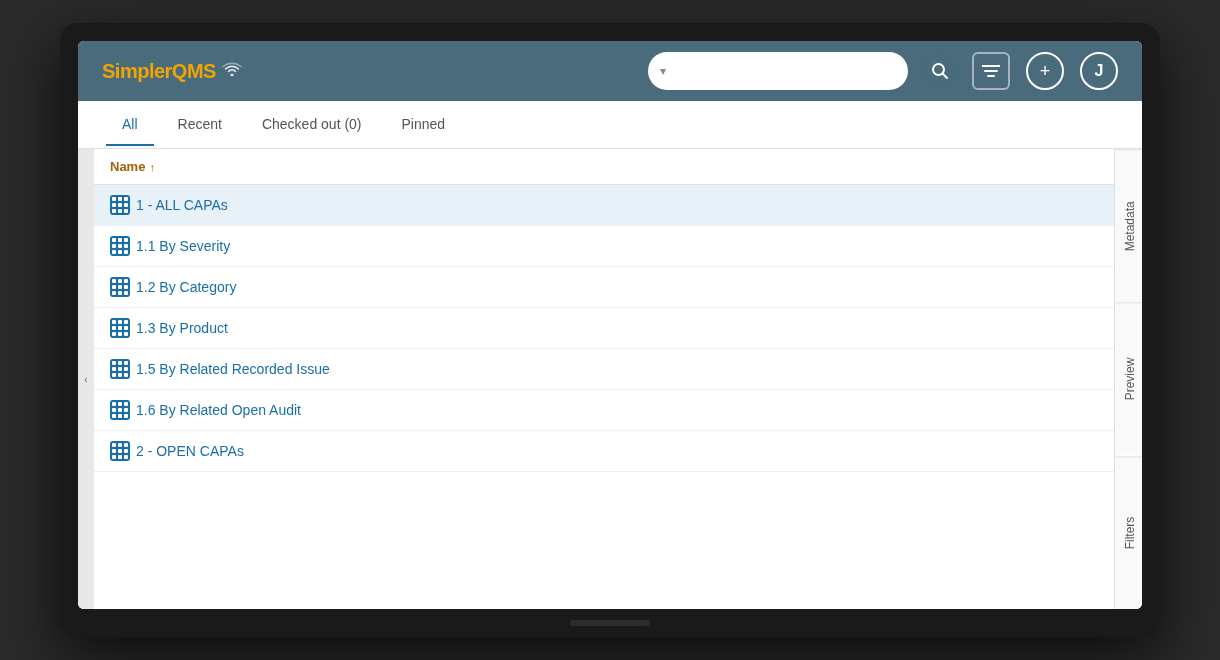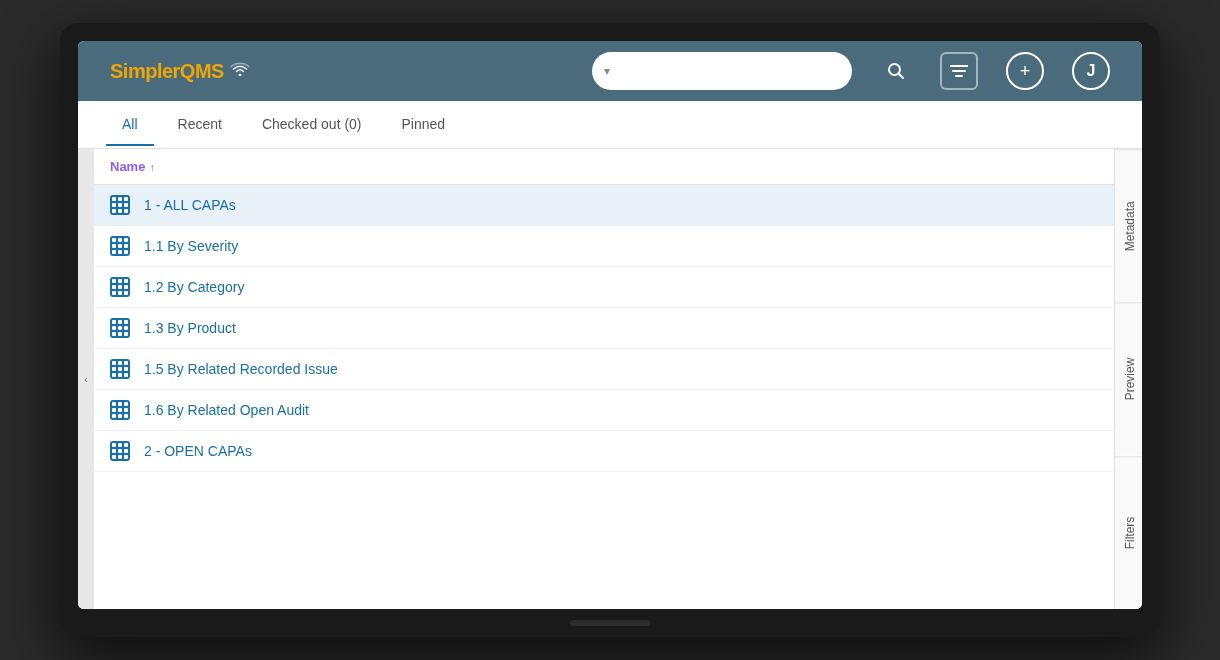--- a/index.html
+++ b/index.html
@@ -25,23 +25,23 @@
       border-radius: 6px;
       overflow: hidden;
       width: 100%;
     }
 
     
     .header {
       background: #4a6b7c;
       display: flex;
       align-items: center;
-      padding: 0 32px;
+      padding: 0 24px;
       height: 60px;
-      gap: 28px;
+      gap: 16px;
     }
 
     .logo {
       display: flex;
       align-items: center;
       gap: 6px;
       flex-shrink: 0;
     }
 
     .logo-text {
@@ -195,38 +195,38 @@
     }
 
     
     .list-header {
       display: flex;
       align-items: center;
       padding: 10px 16px;
       border-bottom: 1px solid #e0e0e0;
       font-size: 13px;
       font-weight: 600;
-      color: #8b5cf6;
+      color: #a16207;
     }
 
     .sort-arrow {
       margin-left: 4px;
       font-size: 11px;
     }
 
     
     .list-item {
       display: flex;
       align-items: center;
       padding: 10px 16px;
       border-bottom: 1px solid #f0f0f0;
       cursor: pointer;
       font-size: 14px;
       color: #1a6fa8;
-      gap: 14px;
+      gap: 6px;
     }
 
     .list-item.selected {
       background: #e8f0f8;
     }
 
     .grid-icon {
       width: 20px;
       height: 20px;
       flex-shrink: 0;

